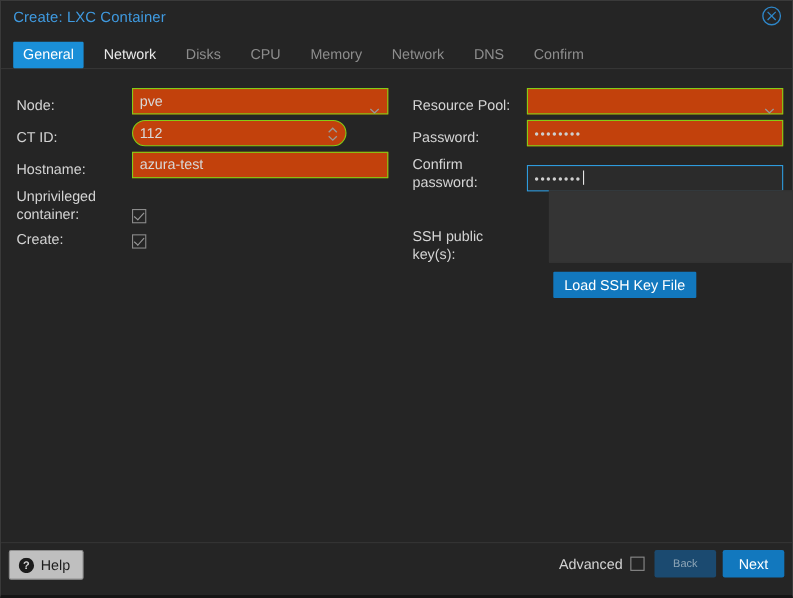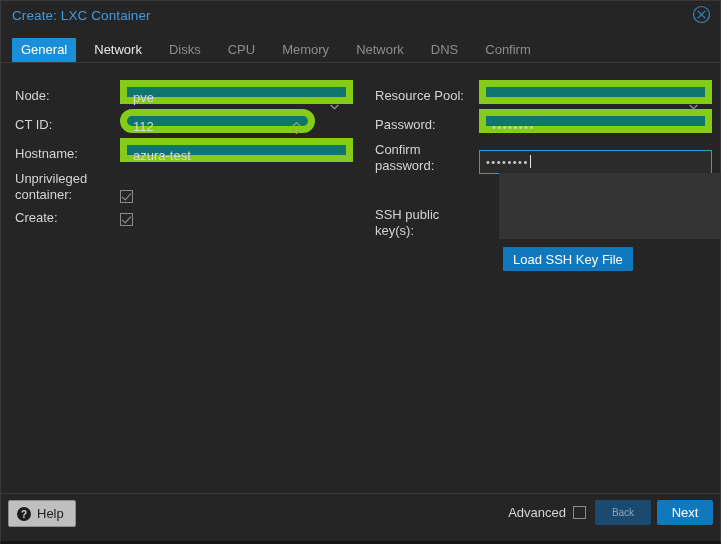--- a/index.html
+++ b/index.html
@@ -106,22 +106,22 @@
   .lbl {
     font-size: 13px;
     color: #d4d4d4;
     line-height: 16px;
     padding-top: 4px;
     white-space: pre-line;
   }
 
   .field {
     box-sizing: border-box;
-    background: #0f766e;
-    border: 7px solid #84cc16;
+    background: #c2410c;
+    border: 1px solid #84cc16;
     color: #d8d8d8;
     font-size: 13px;
     font-family: "Liberation Sans", sans-serif;
     height: 24px;
     line-height: 22px;
     padding: 0 6px;
     position: relative;
     outline: none;
   }
   .field.focused {

